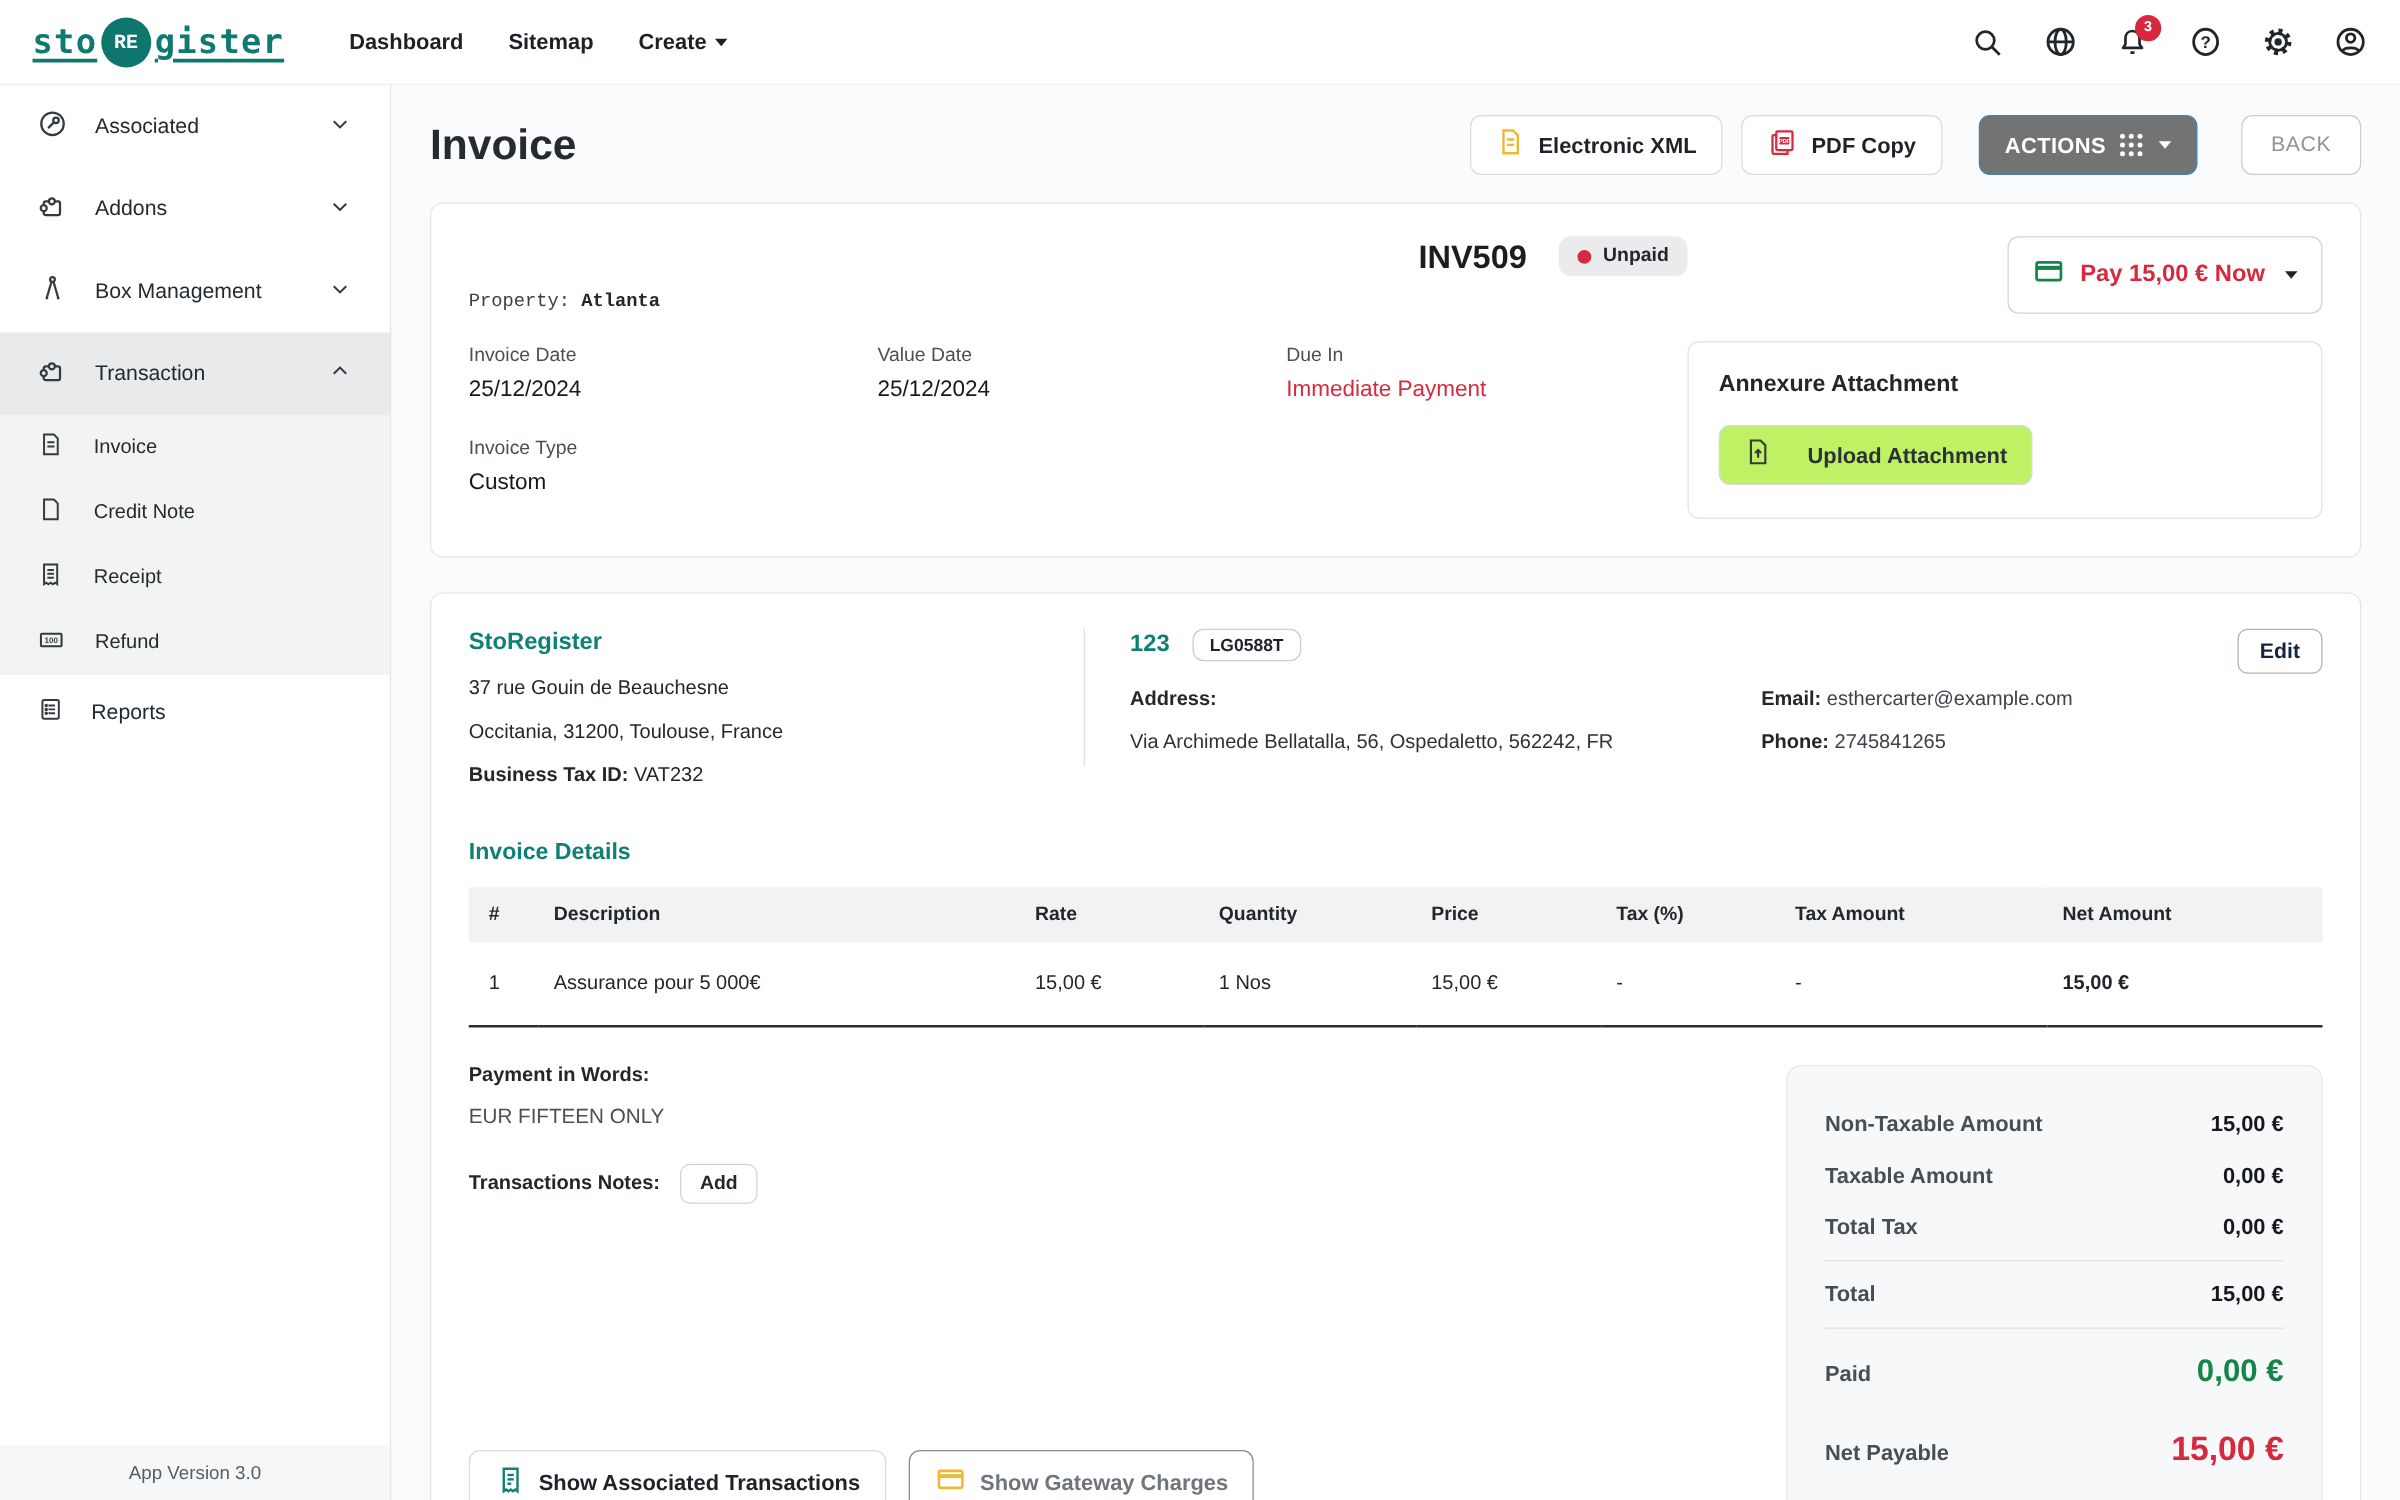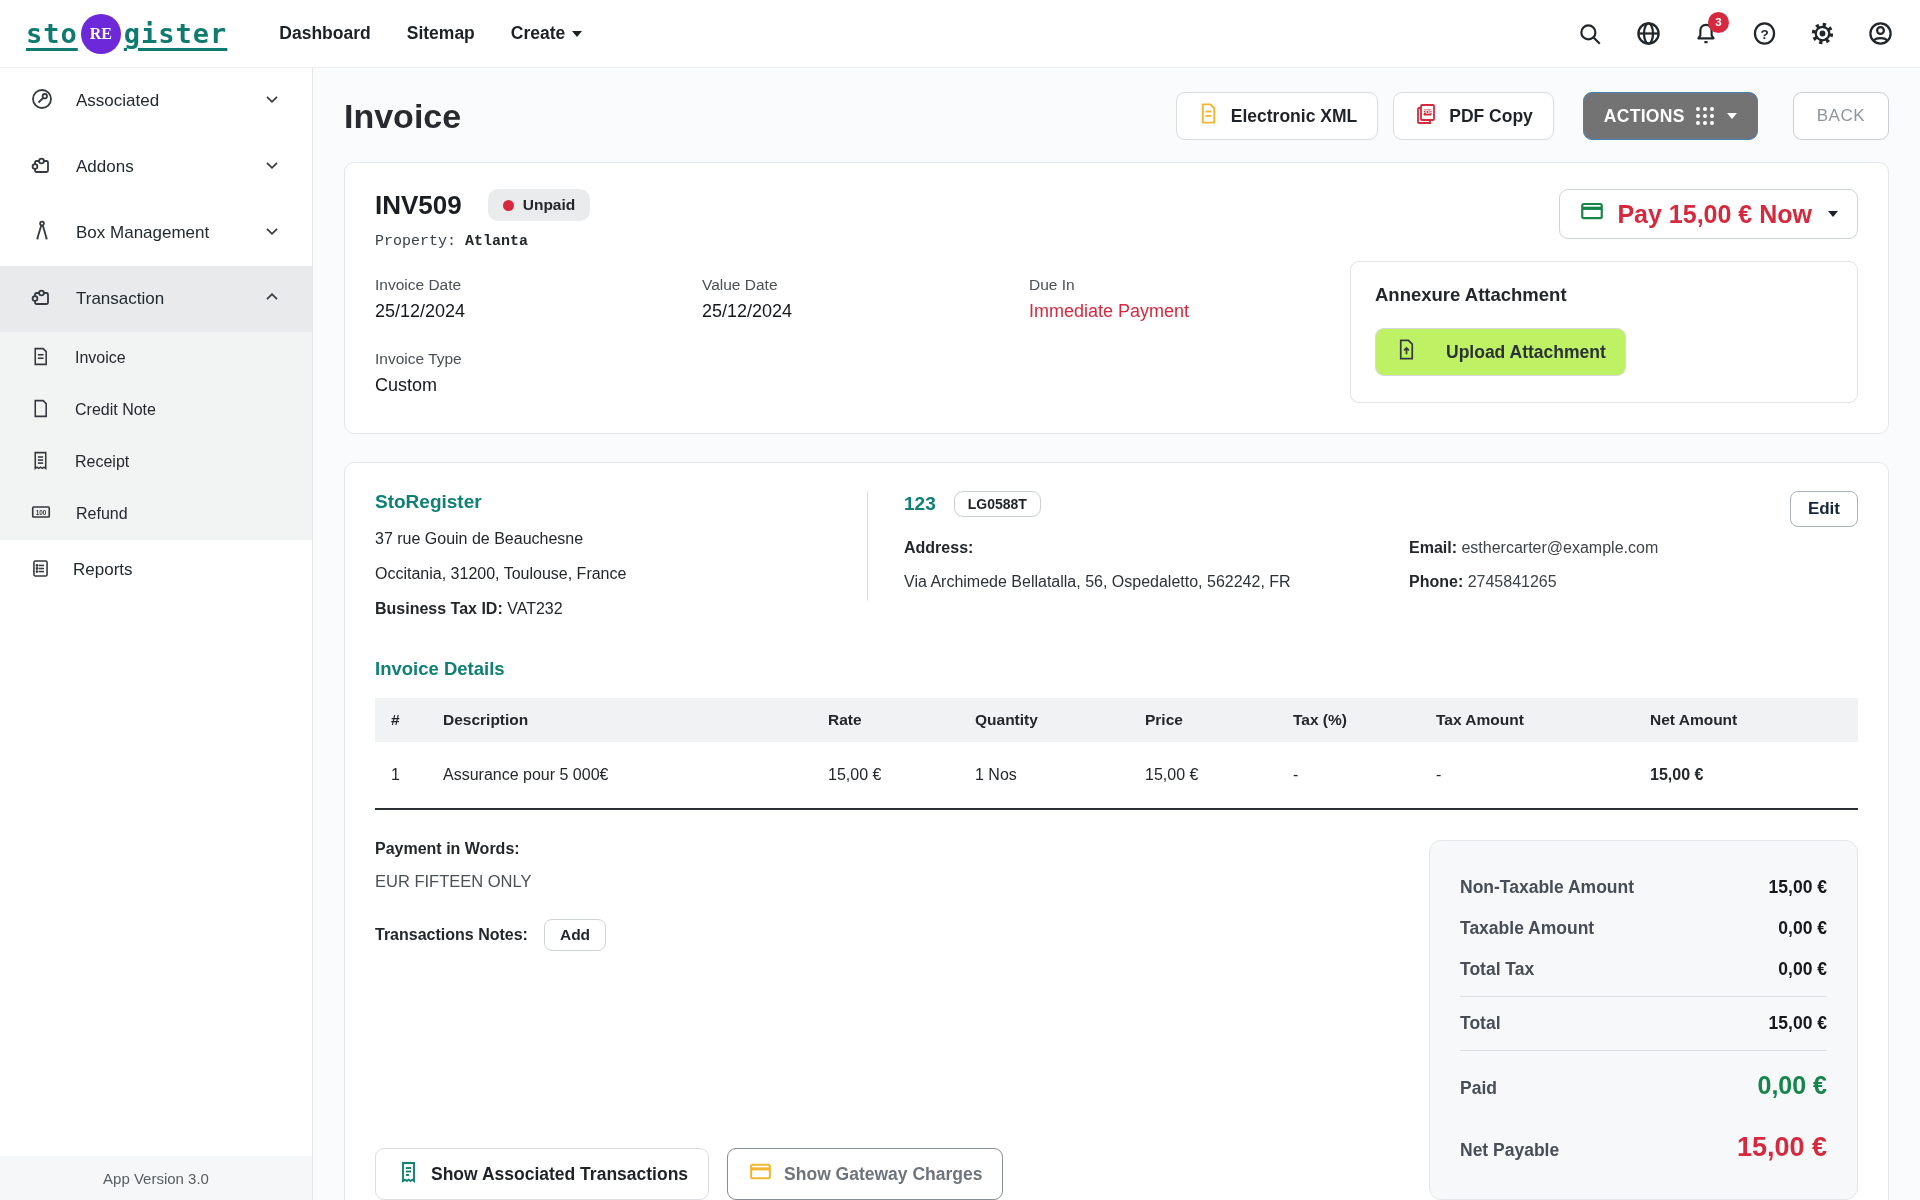--- a/index.html
+++ b/index.html
@@ -5,23 +5,23 @@
   * { margin:0; padding:0; box-sizing:border-box; }
   html,body { width:1920px; height:1200px; overflow:hidden; background:#fafbfc;
               font-family:"Liberation Sans", sans-serif; color:#1f2329; }
 
   
   .topbar { position:absolute; top:0; left:0; width:1920px; height:68px; background:#fff;
             display:flex; align-items:center; padding:0 26px; border-bottom:1px solid #efefef; z-index:5; }
   .logo { display:flex; align-items:center; gap:2px; margin-right:52px; cursor:pointer; }
   .logo .word { font-family:"DejaVu Sans Mono", monospace; font-weight:bold; font-size:27px;
                 color:#0e7a70; text-decoration:underline; text-underline-offset:5px; text-decoration-thickness:2.5px; letter-spacing:1px; }
-  .logo .re { width:40px; height:40px; border-radius:50%; background:#6d28d9; color:#fff;
+  .logo .re { width:40px; height:40px; border-radius:50%; background:#0f766e; color:#fff;
               display:flex; align-items:center; justify-content:center; font-weight:bold; font-size:16px;
-              font-family:Liberation Serif, serif; margin:0 1px; }
+              font-family:Liberation Mono, monospace; margin:0 1px; }
   .nav-links { display:flex; gap:36px; align-items:center; }
   .nav-link { font-size:17.5px; font-weight:600; color:#1c2126; cursor:pointer; display:flex; align-items:center; gap:7px; }
   .caret { width:0; height:0; border-left:5px solid transparent; border-right:5px solid transparent; border-top:6px solid #1c2126; display:inline-block; }
   .top-icons { margin-left:auto; display:flex; align-items:center; gap:30px; }
   .icon-btn { position:relative; background:none; border:none; cursor:pointer; width:28px; height:28px;
               display:flex; align-items:center; justify-content:center; }
   .icon-btn svg { stroke:#21262b; }
   .badge-count { position:absolute; top:-8px; right:-9px; background:#d6293e; color:#fff; font-size:11.5px;
                  font-weight:bold; min-width:21px; height:21px; border-radius:50%; display:flex; align-items:center; justify-content:center; }
 
@@ -53,34 +53,34 @@
   .btn-actions { background:#737373; border-color:#4282b4; color:#fff; letter-spacing:.3px; margin-left:14px; }
   .btn-back { color:#8e959b; font-weight:normal; font-size:17px; letter-spacing:.5px; border-color:#c9ced3; margin-left:20px; padding:0 23px; }
   .grid-dots { display:grid; grid-template-columns:repeat(3,4px); grid-template-rows:repeat(3,4px); gap:3px; }
   .grid-dots i { width:4px; height:4px; border-radius:50%; background:#fff; }
   .caret-w { border-top-color:#fff; margin-left:2px; }
 
   
   .card { background:#fff; border:1px solid #e3e6e9; border-radius:10px; }
   .card-invoice { margin-top:22px; padding:26px 30px 30px 30px; display:flex; }
   .ci-left { flex:1; }
-  .inv-title-row { display:flex; align-items:center; gap:26px; }
+  .inv-title-row { display:flex; align-items:center; gap:26px;justify-content:flex-end; }
   .inv-no { font-size:26px; font-weight:bold; color:#1a1e23; }
   .status-badge { background:#e9ebed; border-radius:10px; padding:7px 15px; display:flex; align-items:center; gap:9px;
                   font-size:15.5px; font-weight:bold; color:#23272b; }
   .dot-red { width:11px; height:11px; border-radius:50%; background:#d6293e; }
   .prop-line { margin-top:12px; font-size:15px; color:#3a4047;font-family:Liberation Mono, monospace; }
   .prop-line b { color:#23272b; }
   .fields-grid { margin-top:26px; display:grid; grid-template-columns:327px 327px 1fr; row-gap:28px; }
   .fld-label { font-size:15.5px; color:#4a5056; }
   .fld-value { margin-top:7px; font-size:18px; font-weight:normal; color:#15181c; }
   .fld-value.red { color:#d6293e; }
   .ci-right { width:508px; display:flex; flex-direction:column; align-items:flex-end; }
-  .btn-pay { height:50px; border:1px solid #cfd4d9; border-radius:9px; background:#fff; padding:0 19px;
-             display:flex; align-items:center; gap:12px; font-size:25px; font-weight:bold; color:#d6293e; cursor:pointer; font-family:inherit; }
+  .btn-pay { height:62px; border:1px solid #cfd4d9; border-radius:9px; background:#fff; padding:0 19px;
+             display:flex; align-items:center; gap:12px; font-size:19px; font-weight:bold; color:#d6293e; cursor:pointer; font-family:inherit; }
   .btn-pay .caret { border-top-color:#1f2329; margin-left:4px; }
   .annexure { margin-top:22px; width:100%; border:1px solid #e0e3e7; border-radius:9px; padding:22px 24px 26px 24px; }
   .annexure-title { font-size:18.5px; font-weight:bold; color:#23272b; }
   .btn-upload { margin-top:22px; height:48px; border:1px solid #d4d8dc; border-radius:9px; background:#bef264; padding:0 19px;
                 display:inline-flex; align-items:center; gap:28px; font-size:17.5px; font-weight:bold; color:#2b3136; cursor:pointer; font-family:inherit; }
 
   .card-detail { margin-top:28px; padding:28px 30px 30px 30px; min-height:716px; display:flex; flex-direction:column; }
   .parties { display:flex; }
   .company { width:492px; }
   .company-name { font-size:19px; font-weight:bold; color:#0e8174; }

